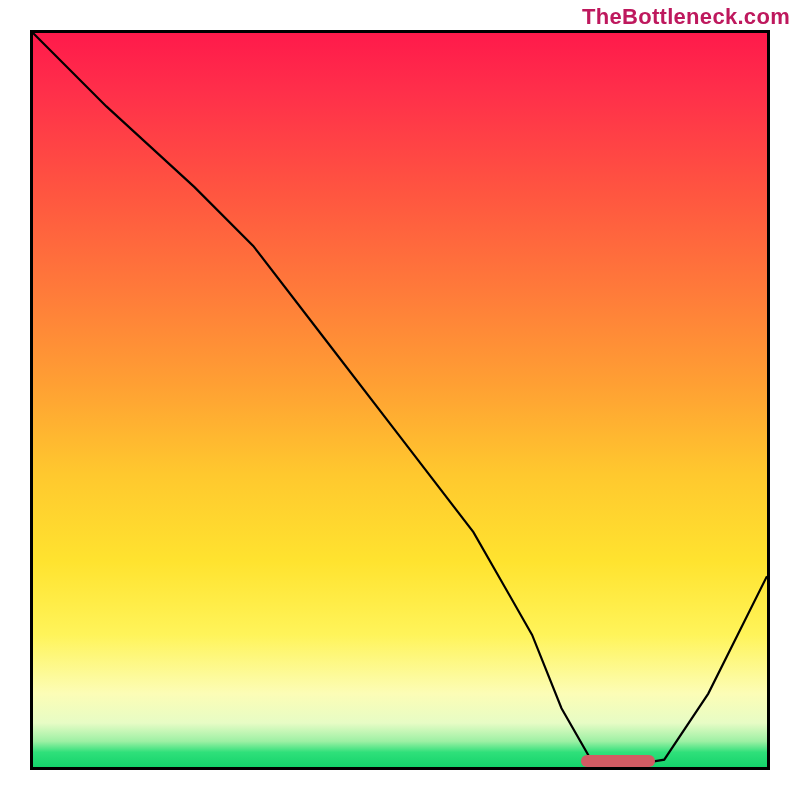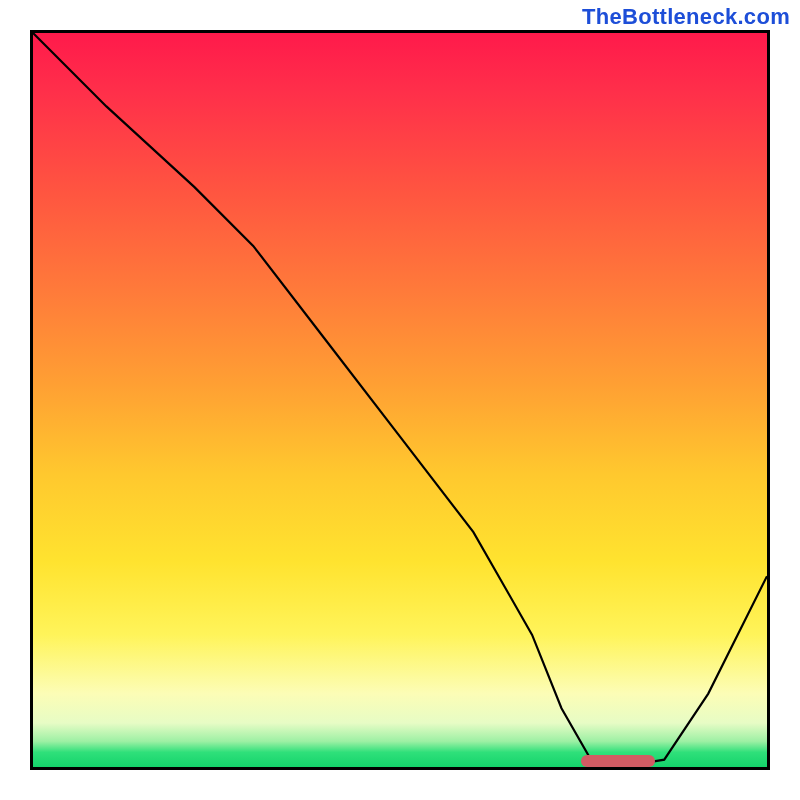--- a/index.html
+++ b/index.html
@@ -9,21 +9,21 @@
     width: 800px;
     height: 800px;
   }
   .watermark {
     position: absolute;
     top: 4px;
     right: 10px;
     font-family: Arial, Helvetica, sans-serif;
     font-size: 22px;
     font-weight: 600;
-    color: #1d4ed8;
+    color: #be185d;
     letter-spacing: 0.3px;
   }
   .plot-area {
     position: absolute;
     left: 30px;
     top: 30px;
     width: 740px;
     height: 740px;
     border: 3px solid #000;
     overflow: hidden;

